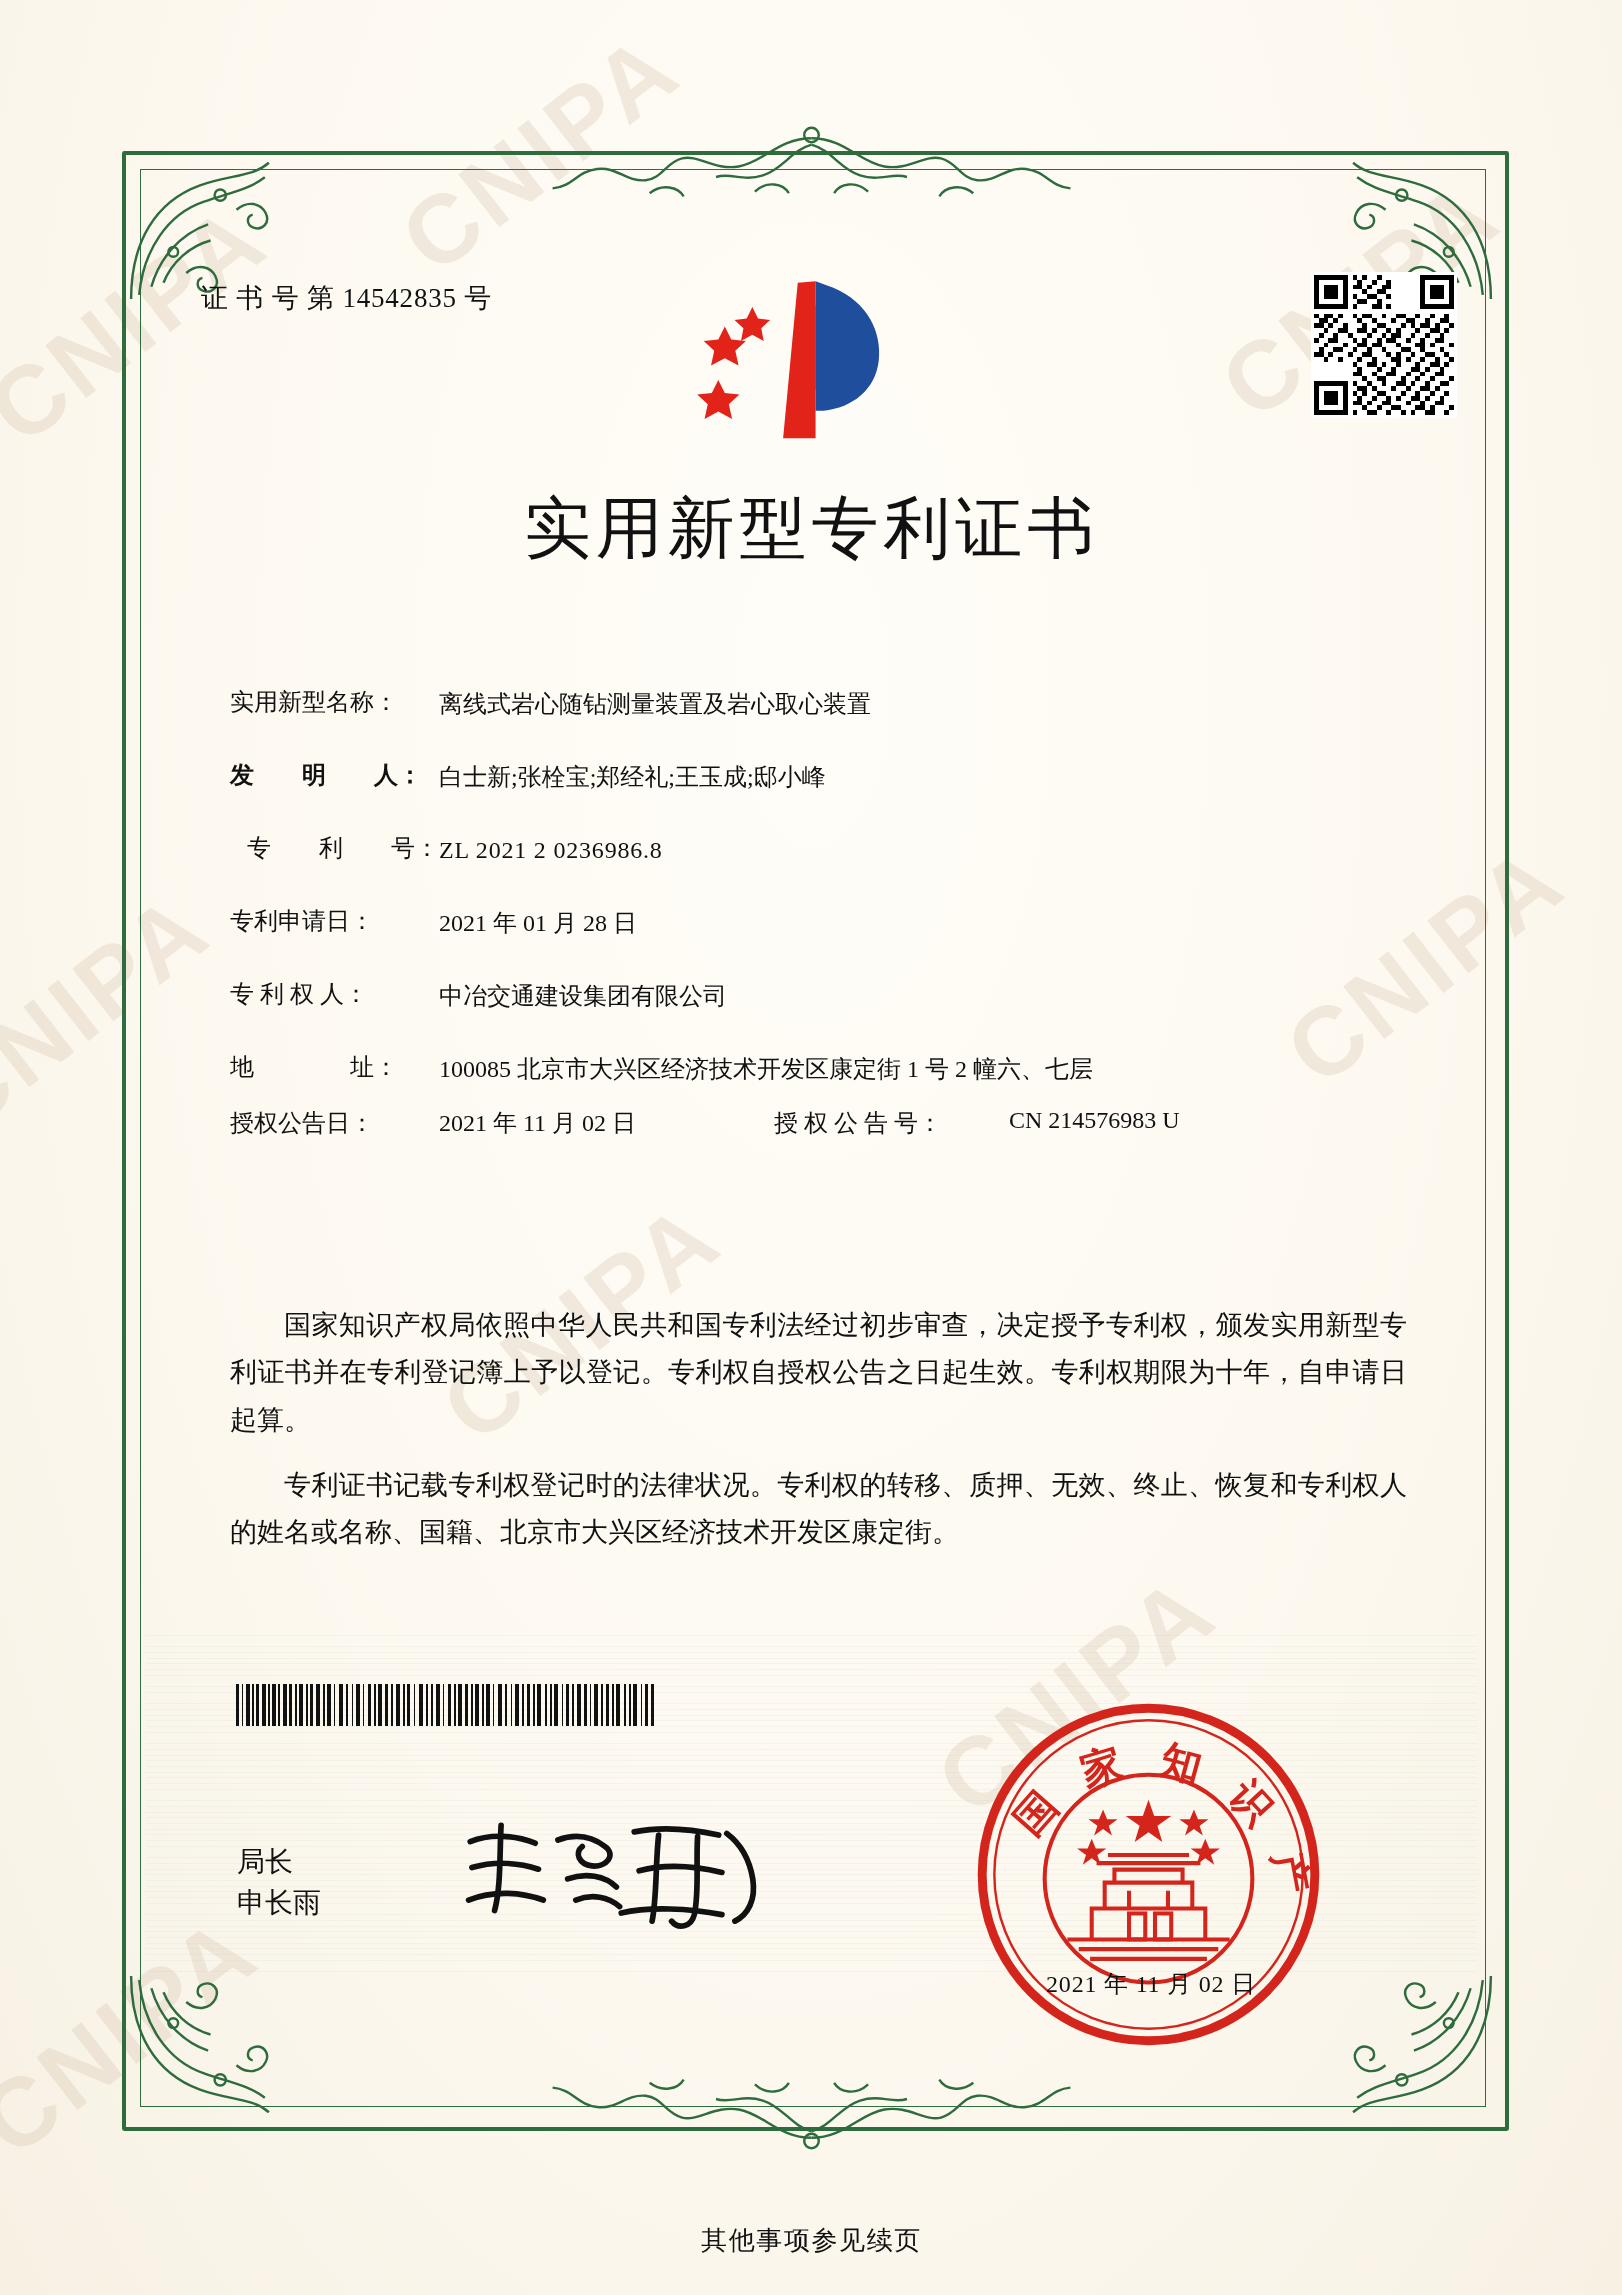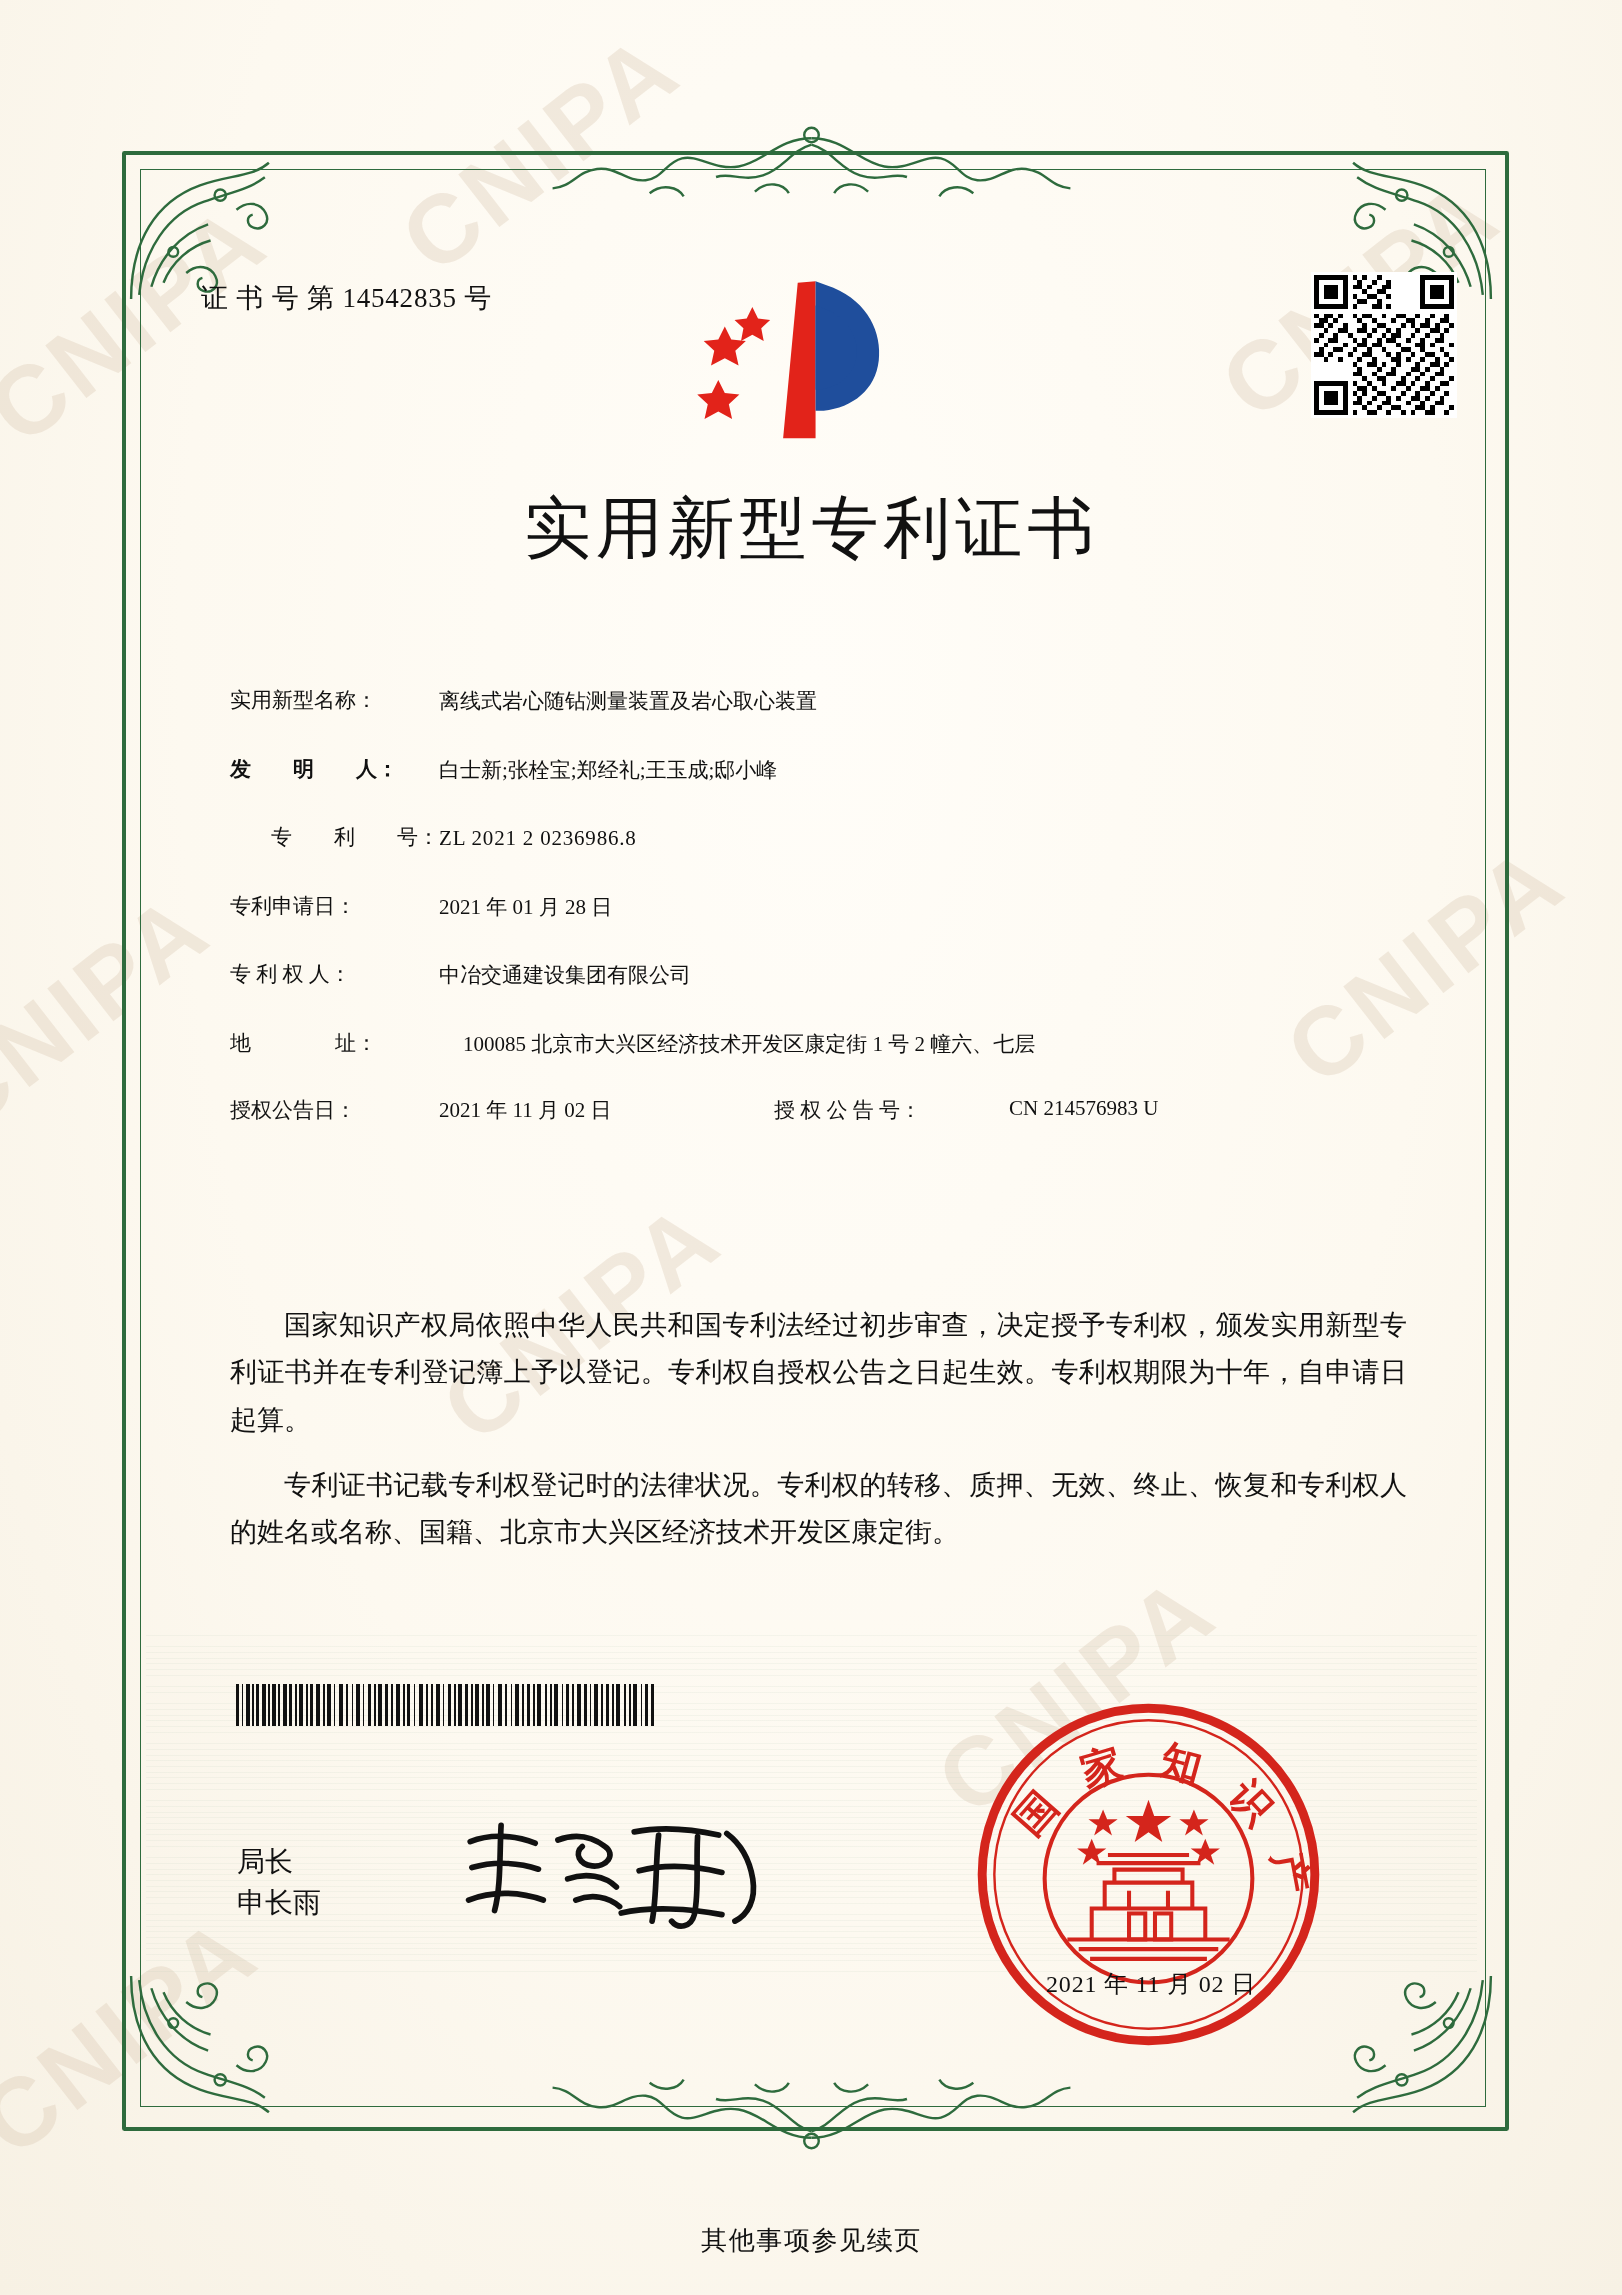--- a/index.html
+++ b/index.html
@@ -153,40 +153,40 @@
     color: #111;
     font-family: "Liberation Serif", "DejaVu Serif", serif;
   }
 
   
   .fields {
     position: absolute;
     left: 230px;
     top: 686px;
     width: 1177px;
-    font-size: 21px;
+    font-size: 24px;
     color: #111;
   }
   .field-row {
     display: flex;
     align-items: flex-start;
     margin-bottom: 37px;
   }
   .field-label {
     width: 209px;
     flex: 0 0 209px;
     letter-spacing: 0px;
     white-space: nowrap;
   }
   .field-value {
     flex: 1;
     line-height: 1.5;
   }
   .field-value.mono-sp { letter-spacing: 0.8px; }
-  .field-row.tight { margin-bottom: 36px; gap: 24px; }
+  .field-row.tight { margin-bottom: 20px; }
 
   .two-col {
     display: flex;
     align-items: flex-end;
   }
   .two-col .col-a { width: 544px; flex: 0 0 544px; display: flex; }
   .two-col .col-b { flex: 1; display: flex; }
   .two-col .lab-a { width: 209px; flex: 0 0 209px; }
   .two-col .lab-b { width: 235px; flex: 0 0 235px; }
 

